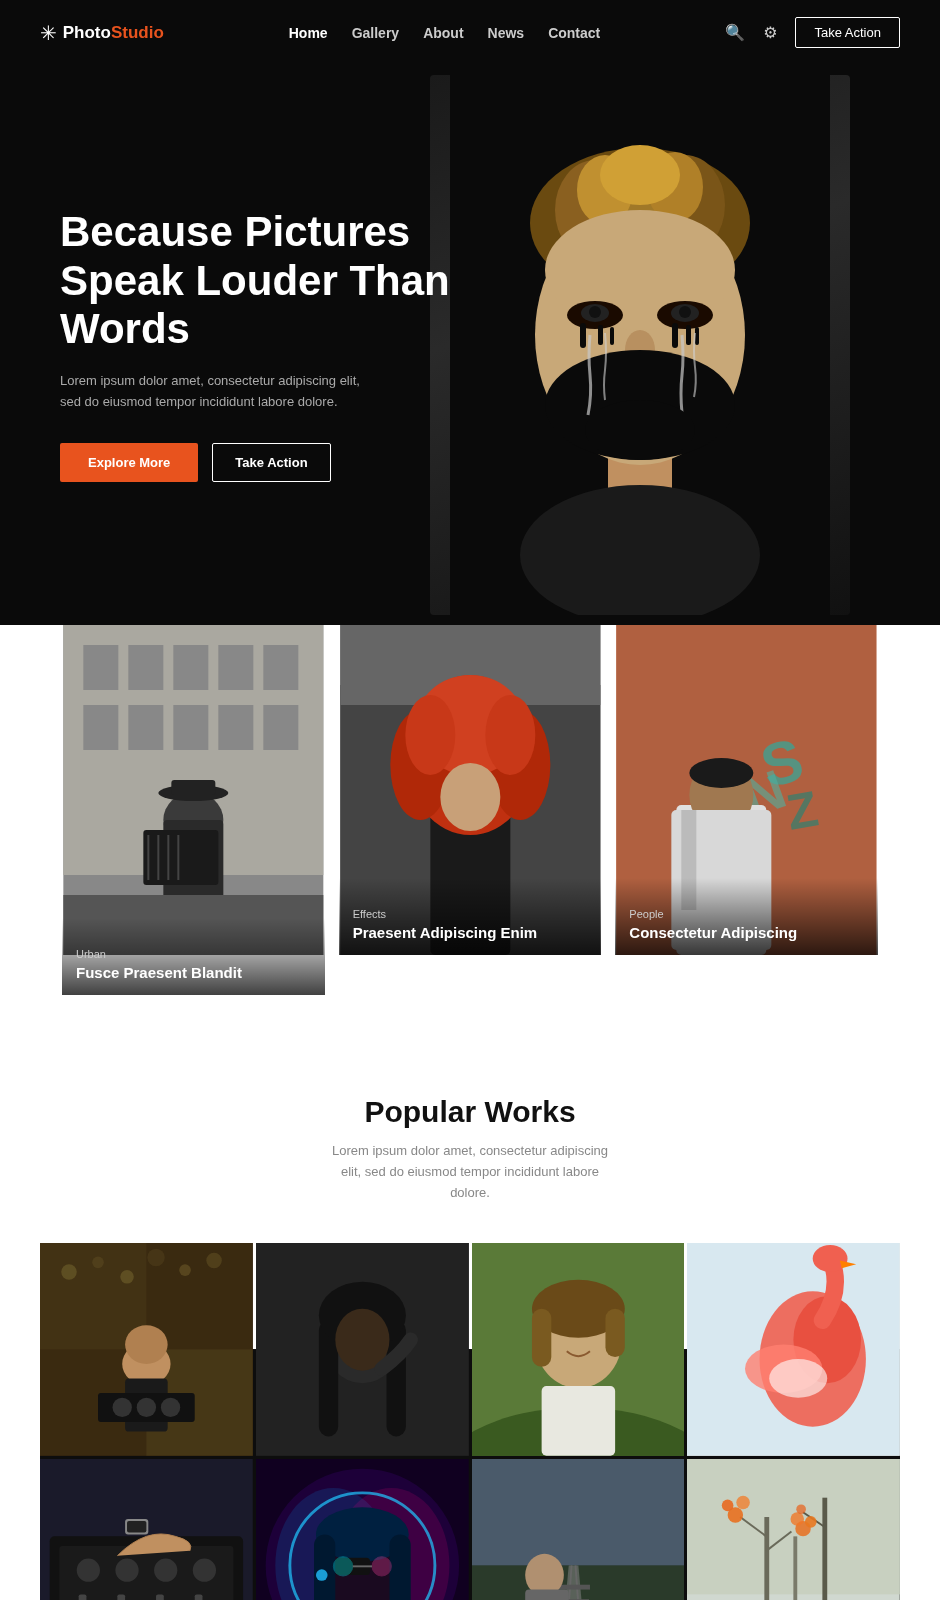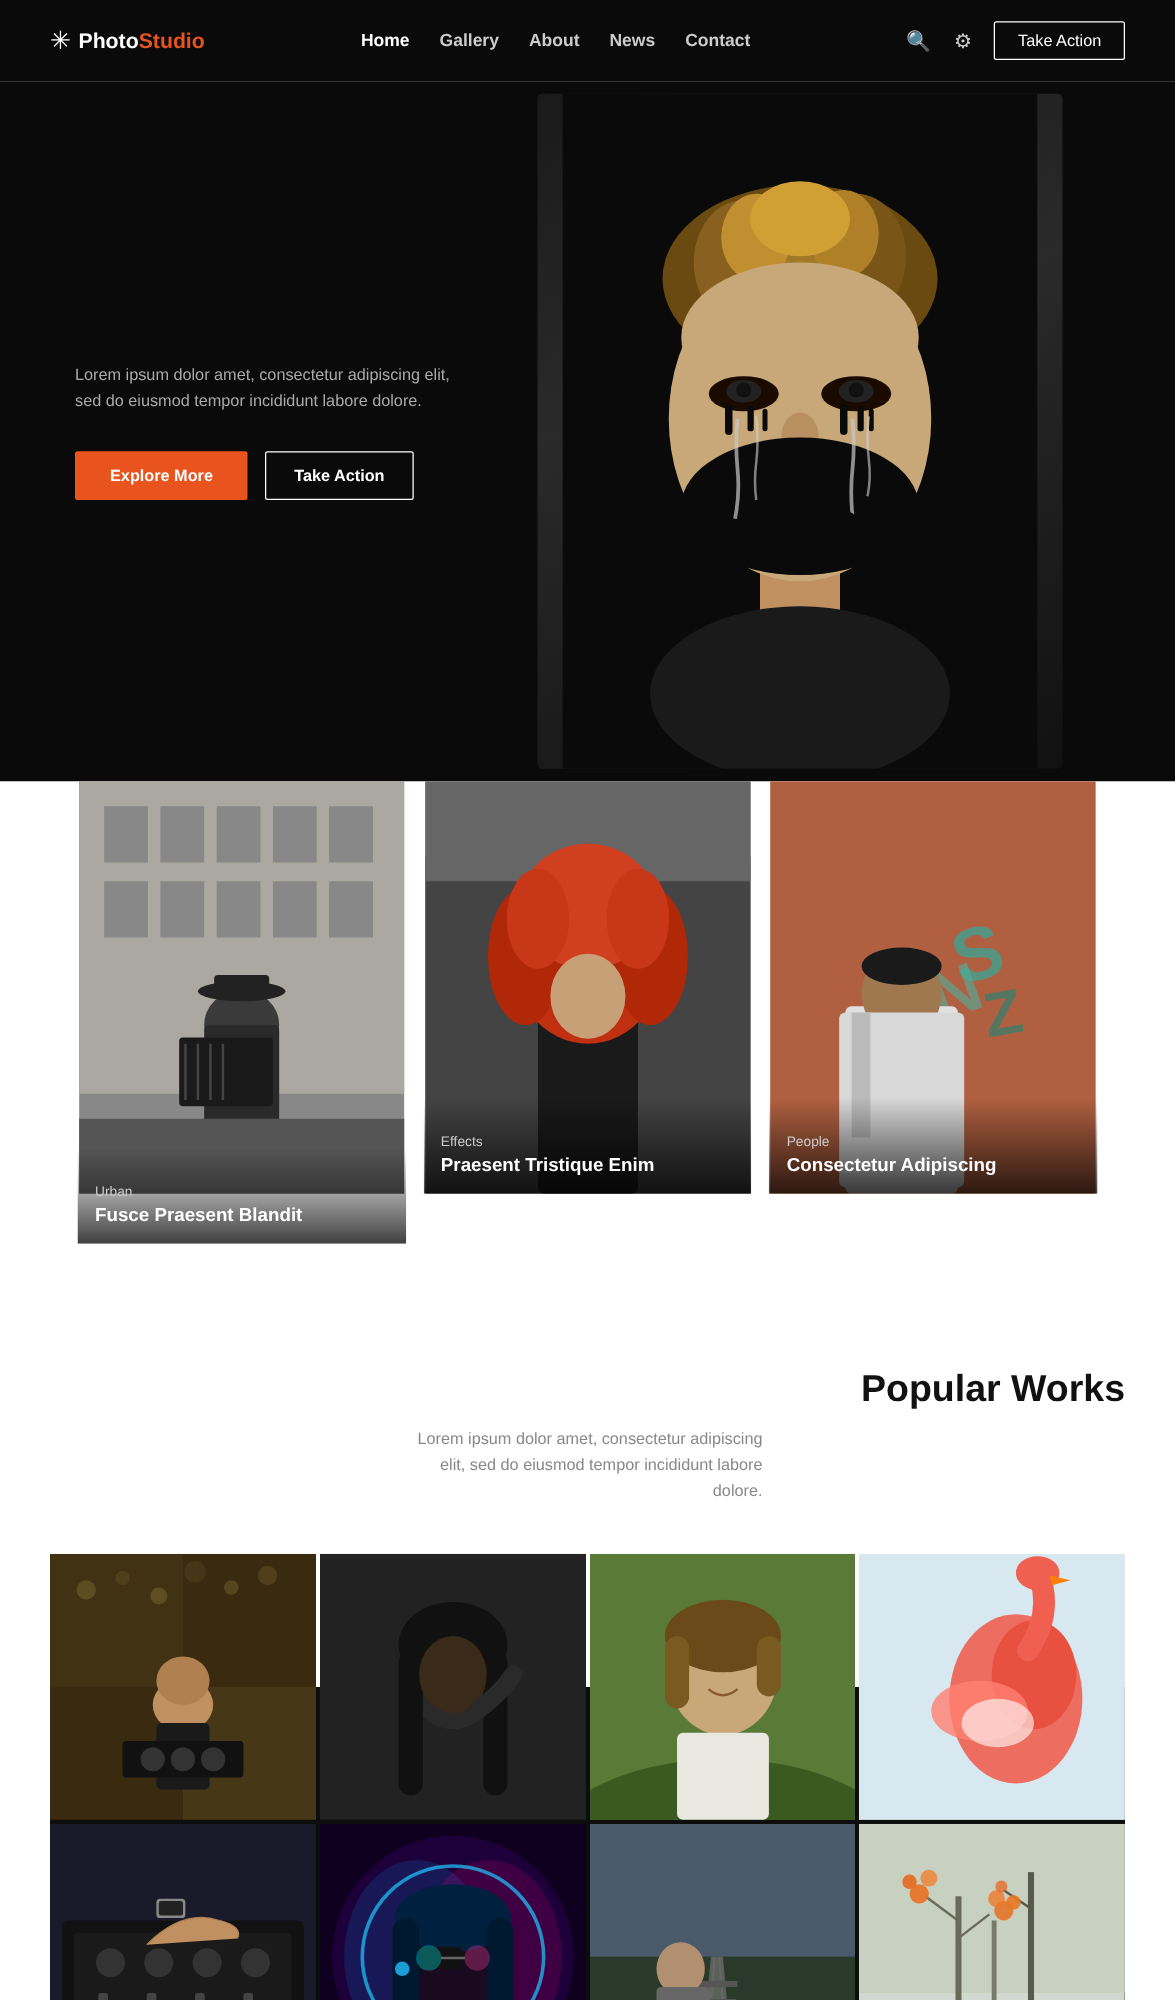--- a/index.html
+++ b/index.html
@@ -62,21 +62,21 @@
     .gallery-card-overlay {
       position: absolute; bottom: 0; left: 0; right: 0;
       background: linear-gradient(transparent, rgba(0,0,0,0.75));
       padding: 30px 14px 14px;
     }
     .gallery-card-category { font-size: 11px; color: #ccc; margin-bottom: 4px; }
     .gallery-card-title { font-size: 15px; font-weight: 700; color: #fff; }
 
     
     .popular-works { padding: 60px 40px 0; background: #fff; }
-    .section-header { text-align: right; margin-bottom: 40px; }
+    .section-header { text-align: center; margin-bottom: 40px; }
     .section-title { font-size: 30px; font-weight: 800; color: #111; margin-bottom: 12px; }
     .section-desc { font-size: 13px; color: #888; line-height: 1.6; max-width: 280px; margin: 0 auto; }
 
     .grid-gallery { display: grid; grid-template-columns: repeat(4, 1fr); gap: 3px; }
     .grid-item {
       aspect-ratio: 1; overflow: hidden; cursor: pointer; position: relative;
     }
 
     .section-gap { background: #fff; height: 40px; }
   </style>
@@ -99,20 +99,21 @@
   </ul>
   <div class="nav-right">
     <span class="nav-icon">🔍</span>
     <span class="nav-icon">⚙</span>
     <button class="nav-btn">Take Action</button>
   </div>
 </nav>
 
 <section class="hero">
   <div class="hero-content">
+    <h1 class="hero-title">Because Pictures Speak Louder Than Words</h1>
     <p class="hero-desc">Lorem ipsum dolor amet, consectetur adipiscing elit, sed do eiusmod tempor incididunt labore dolore.</p>
     <div class="hero-btns">
       <button class="btn-orange">Explore More</button>
       <button class="btn-outline-white">Take Action</button>
     </div>
   </div>
   <div class="hero-image">
     <div class="hero-img-placeholder">
 
       <svg width="380" height="540" viewBox="0 0 380 540" xmlns="http://www.w3.org/2000/svg">
@@ -221,21 +222,21 @@
           <ellipse cx="80" cy="140" rx="30" ry="55" fill="#b02808"></ellipse>
           <ellipse cx="180" cy="140" rx="30" ry="55" fill="#b02808"></ellipse>
           <ellipse cx="130" cy="100" rx="55" ry="50" fill="#d04020"></ellipse>
           <ellipse cx="90" cy="110" rx="25" ry="40" fill="#c83818"></ellipse>
           <ellipse cx="170" cy="110" rx="25" ry="40" fill="#c83818"></ellipse>
 
           <ellipse cx="130" cy="172" rx="30" ry="34" fill="#c8a078"></ellipse>
         </svg>
         <div class="gallery-card-overlay">
           <div class="gallery-card-category">Effects</div>
-          <div class="gallery-card-title">Praesent Tristique Enim</div>
+          <div class="gallery-card-title">Praesent Adipiscing Enim</div>
         </div>
       </div>
     </div>
 
     <div class="gallery-card">
       <div style="width:100%; height:330px; position:relative; overflow:hidden;">
         <svg width="100%" height="330" viewBox="0 0 260 330" xmlns="http://www.w3.org/2000/svg">
           <rect width="260" height="330" fill="#c07050"></rect>
 
           <rect x="0" y="0" width="260" height="330" fill="#b06040"></rect>

